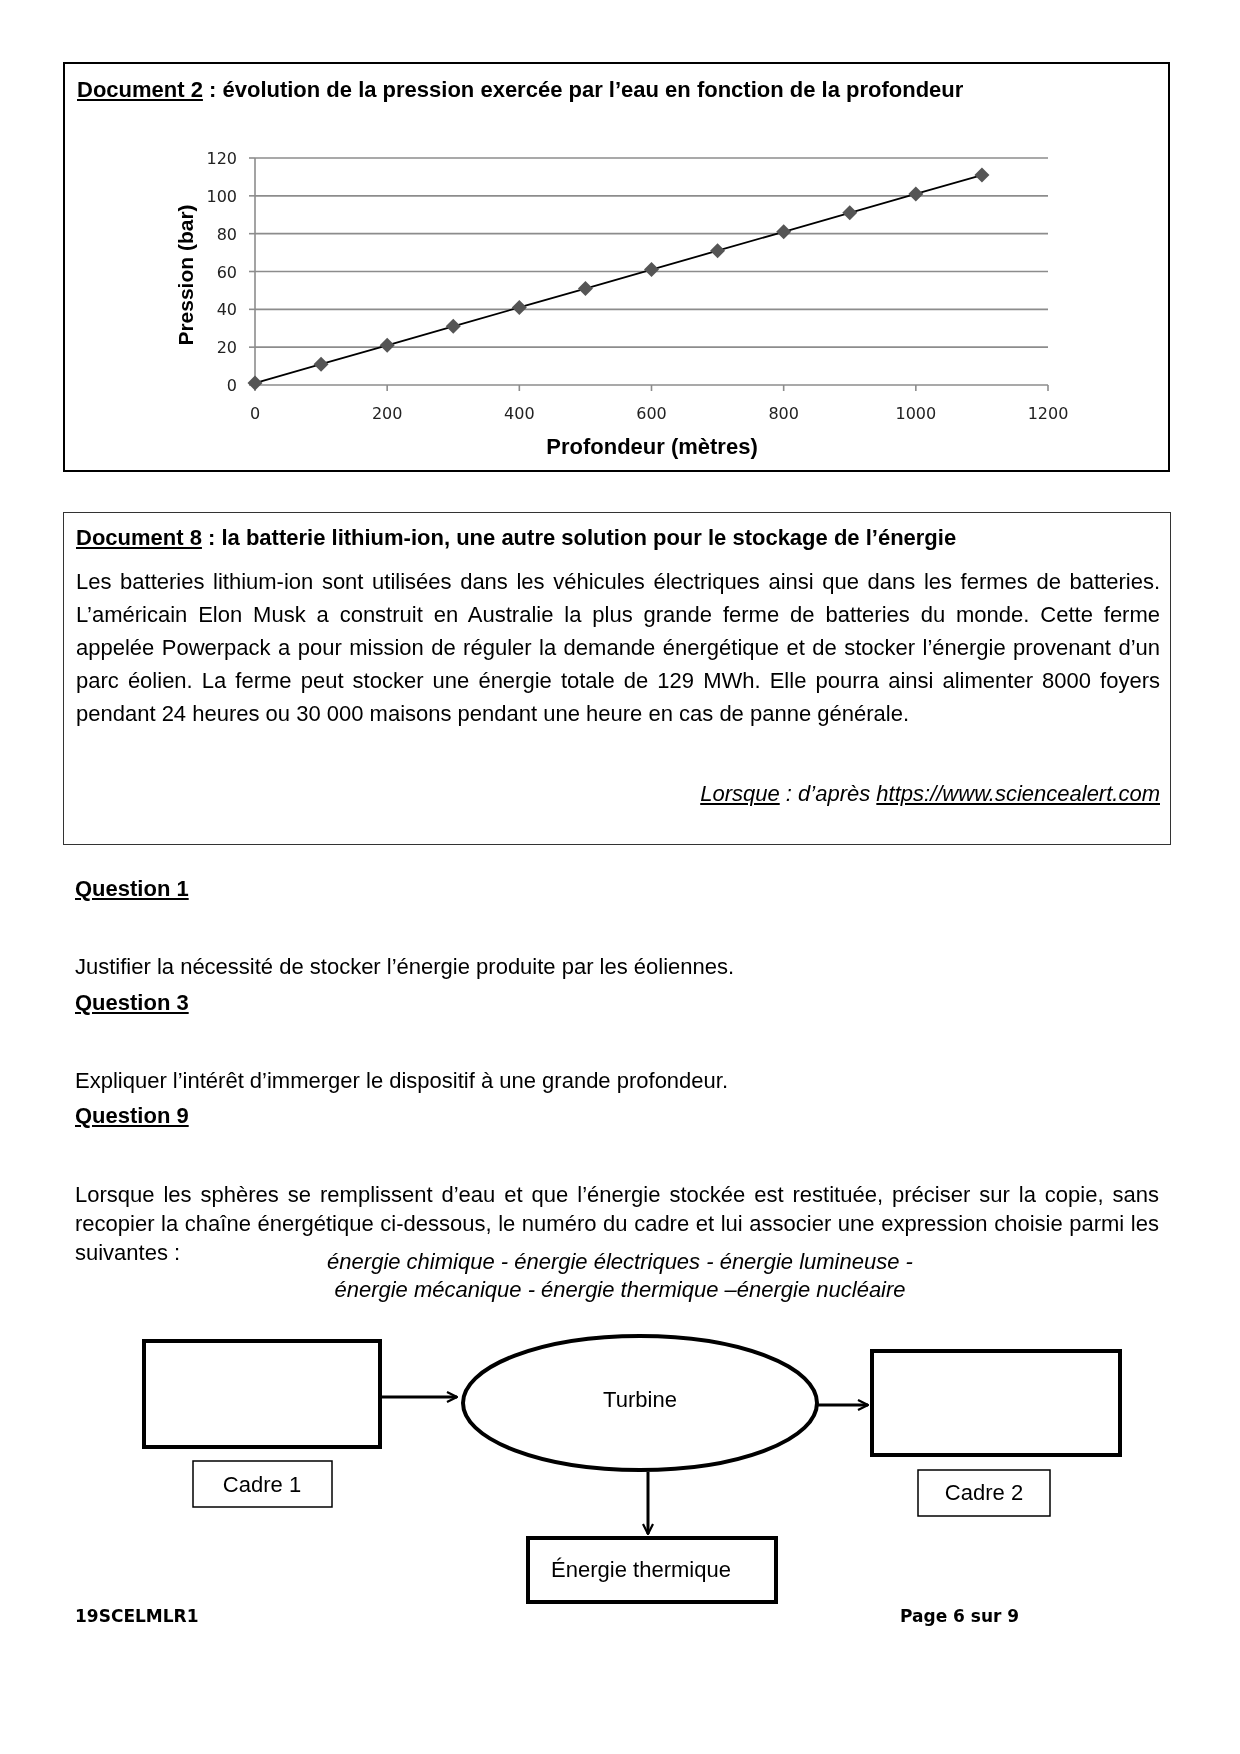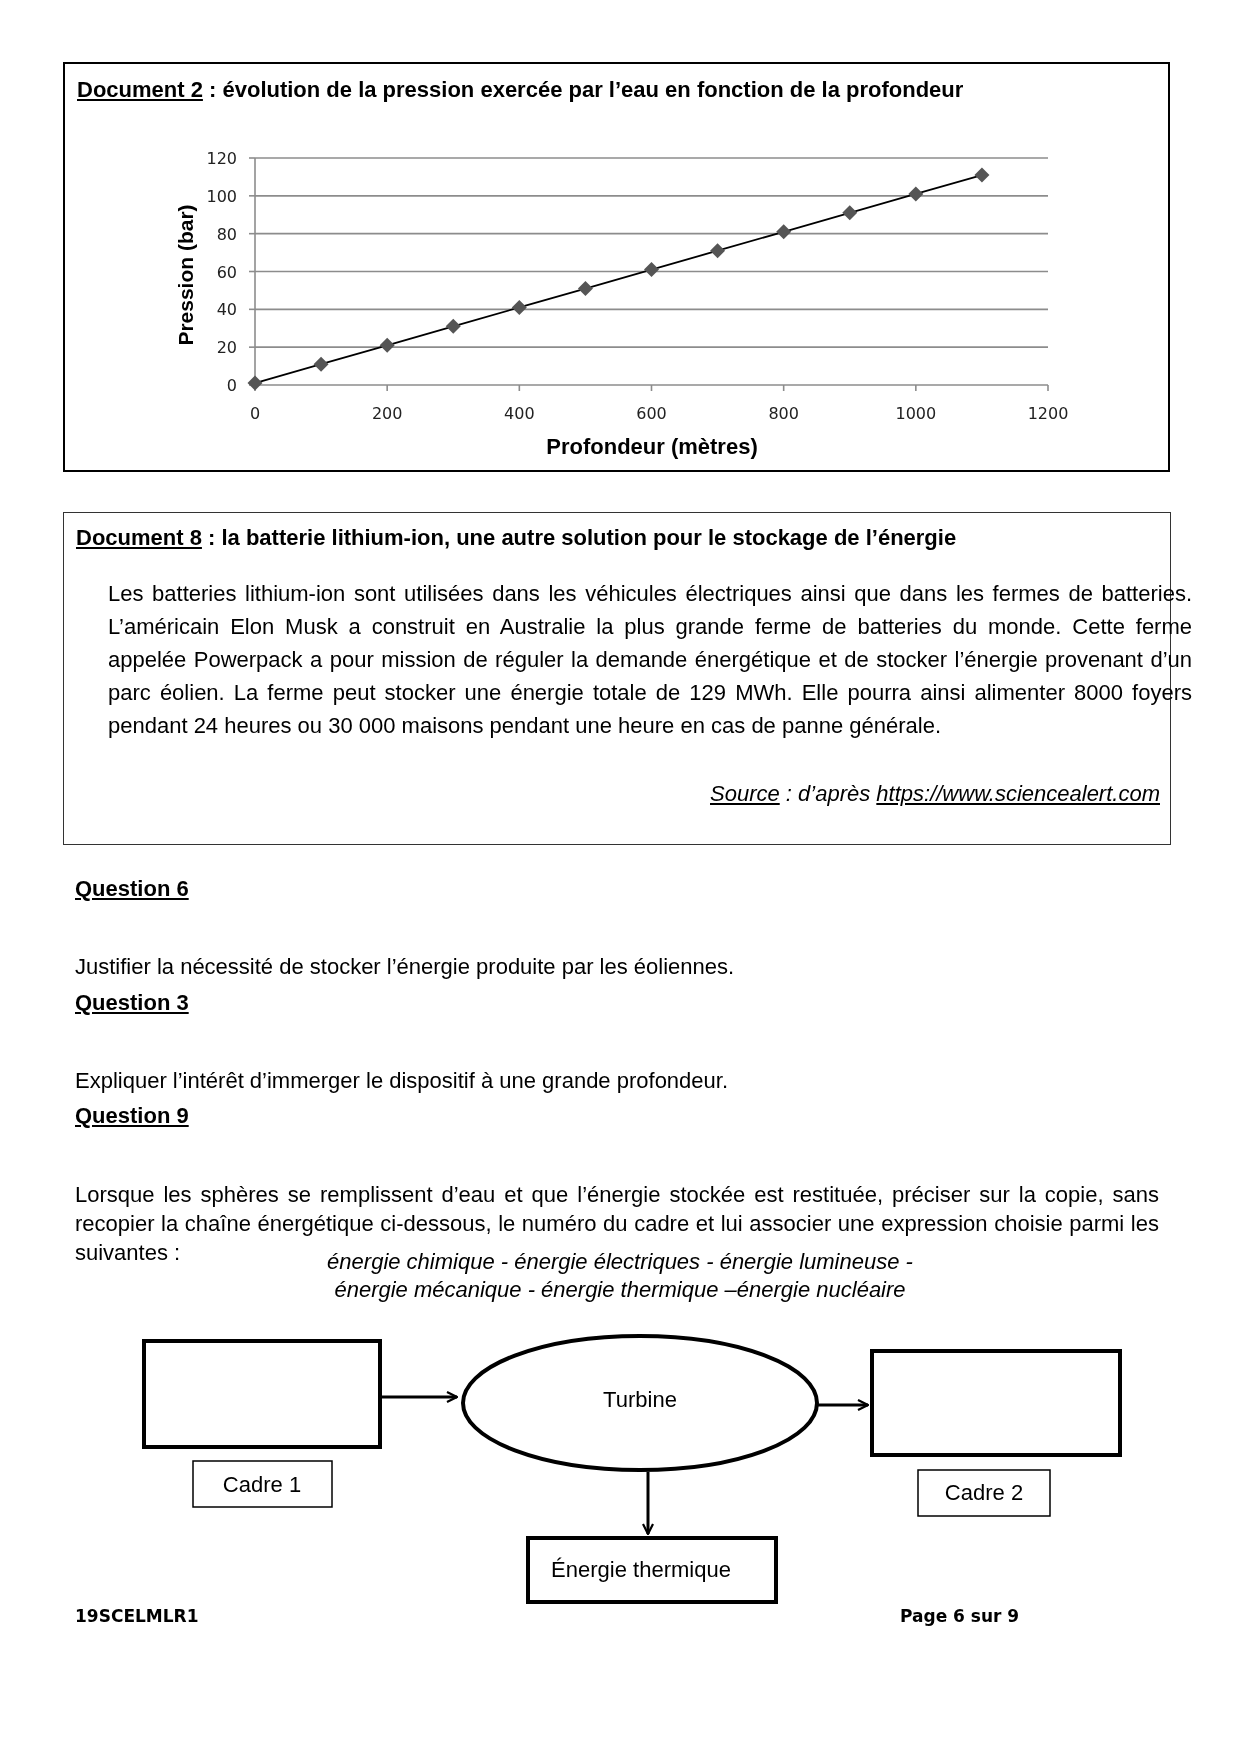--- a/index.html
+++ b/index.html
@@ -6,21 +6,21 @@
   body { width: 1240px; height: 1754px; position: relative; font-family: "Liberation Sans", sans-serif; color: #000; overflow: hidden; }
   .abs { position: absolute; }
   .doc-box { position: absolute; border: 1.5px solid #000; box-sizing: border-box; }
   #doc2 { left: 63px; top: 62px; width: 1107px; height: 410px; border-width: 2px; padding-left: 32px; }
   #doc3 { left: 63px; top: 512px; width: 1108px; height: 333px; border-color: #333; border-width: 1.5px; }
   .doc-title { position: absolute; left: 12px; font-weight: bold; font-size: 22px; line-height: 26px; white-space: nowrap; }
   .doc-title .u { text-decoration: underline; }
   #doc2 .doc-title { top: 13px; }
   #doc3 .doc-title { top: 12px; }
   .para { position: absolute; left: 12px; width: 1084px; font-size: 22px; line-height: 33px; text-align: justify; }
-  #doc3 .para { top: 64px; margin-left: 32px; }
+  #doc3 .para { top: 52px; }
   .source { position: absolute; right: 10px; top: 268px; font-size: 22px; font-style: italic; }
   .source .u { text-decoration: underline; }
   svg text { font-family: "DejaVu Sans", sans-serif; }
   .q-title { position: absolute; left: 75px; font-weight: bold; font-size: 22px; text-decoration: underline; }
   .q-text { position: absolute; left: 75px; font-size: 22px; line-height: 30px; margin-top: 20px; }
   #q3-text { width: 1084px; text-align: justify; line-height: 29px; }
   .options { position: absolute; left: 0; width: 1240px; text-align: center; font-style: italic; font-size: 22px; line-height: 28px; }
   .footer { position: absolute; top: 1606px; font-family: "DejaVu Sans", sans-serif; font-weight: bold; font-size: 17px; }
   .diagram-text { font-family: "Liberation Sans", sans-serif; font-size: 22px; }
 </style>
@@ -96,25 +96,25 @@
   <text id="ylabel" transform="translate(193,275) rotate(-90)" text-anchor="middle" font-size="21" font-weight="bold" style="font-family:'Liberation Sans',sans-serif">Pression (bar)</text>
   <text id="xlabel" x="652" y="454" text-anchor="middle" font-size="22" font-weight="bold" style="font-family:'Liberation Sans',sans-serif">Profondeur (mètres)</text>
 </svg>
 
 <div id="doc3" class="doc-box">
   <div class="doc-title">
     <span class="u">Document 8</span><span> : la batterie lithium-ion, une autre solution pour le stockage de l’énergie</span>
   </div>
   <div class="para">Les batteries lithium-ion sont utilisées dans les véhicules électriques ainsi que dans les fermes de batteries. L’américain Elon Musk a construit en Australie la plus grande ferme de batteries du monde. Cette ferme appelée Powerpack a pour mission de réguler la demande énergétique et de stocker l’énergie provenant d’un parc éolien. La ferme peut stocker une énergie totale de 129 MWh. Elle pourra ainsi alimenter 8000 foyers pendant 24 heures ou 30 000 maisons pendant une heure en cas de panne générale.</div>
   <div class="source">
-    <span class="u">Source</span><span> : d’après </span><span class="u">https://www.sciencealert.com</span>
+    <span class="u">Lorsque</span><span> : d’après </span><span class="u">https://www.sciencealert.com</span>
   </div>
 </div>
 
-<div class="q-title" style="top:876px">Question 6</div>
+<div class="q-title" style="top:876px">Question 1</div>
 <div class="q-text" style="top:932px">Justifier la nécessité de stocker l’énergie produite par les éoliennes.</div>
 <div class="q-title" style="top:990px">Question 3</div>
 <div class="q-text" style="top:1046px">Expliquer l’intérêt d’immerger le dispositif à une grande profondeur.</div>
 <div class="q-title" style="top:1103px">Question 9</div>
 <div id="q3-text" class="q-text" style="top:1160px">Lorsque les sphères se remplissent d’eau et que l’énergie stockée est restituée, préciser sur la copie, sans recopier la chaîne énergétique ci-dessous, le numéro du cadre et lui associer une expression choisie parmi les suivantes :</div>
 
 <div class="options" style="top:1248px">énergie chimique - énergie électriques - énergie lumineuse -</div>
 <div class="options" style="top:1276px">énergie mécanique - énergie thermique –énergie nucléaire</div>
 
 <svg class="abs" style="left:0;top:1320px" width="1240" height="290">

